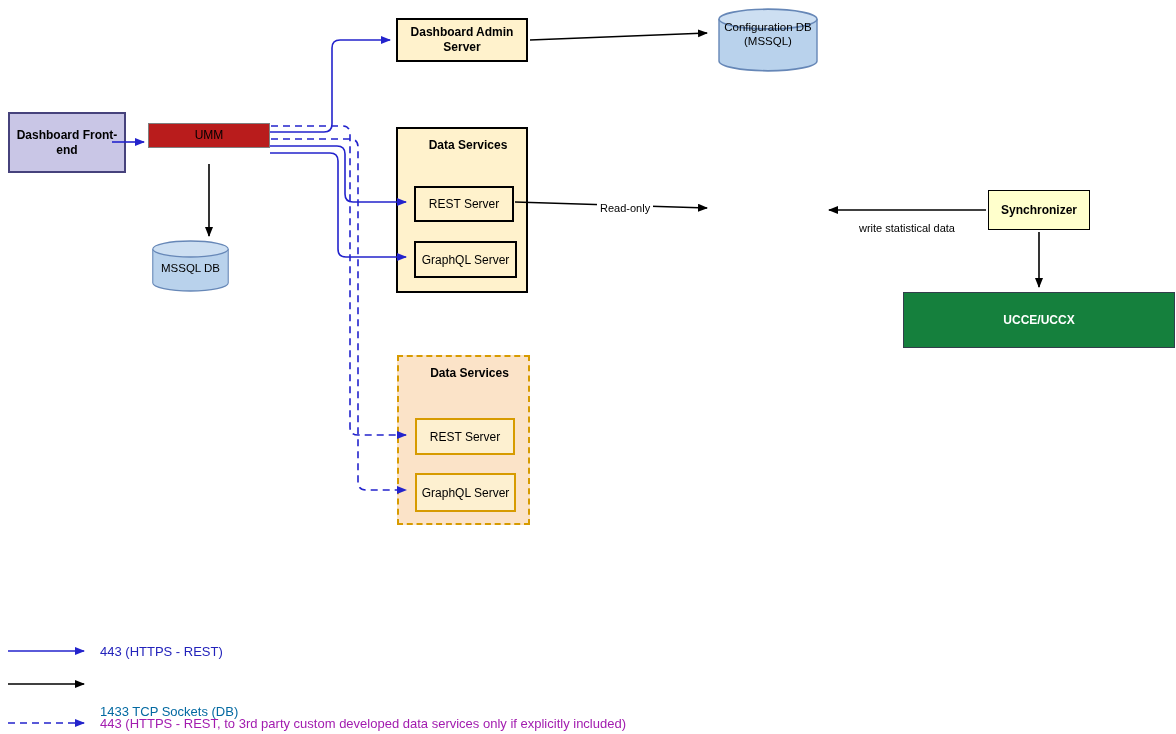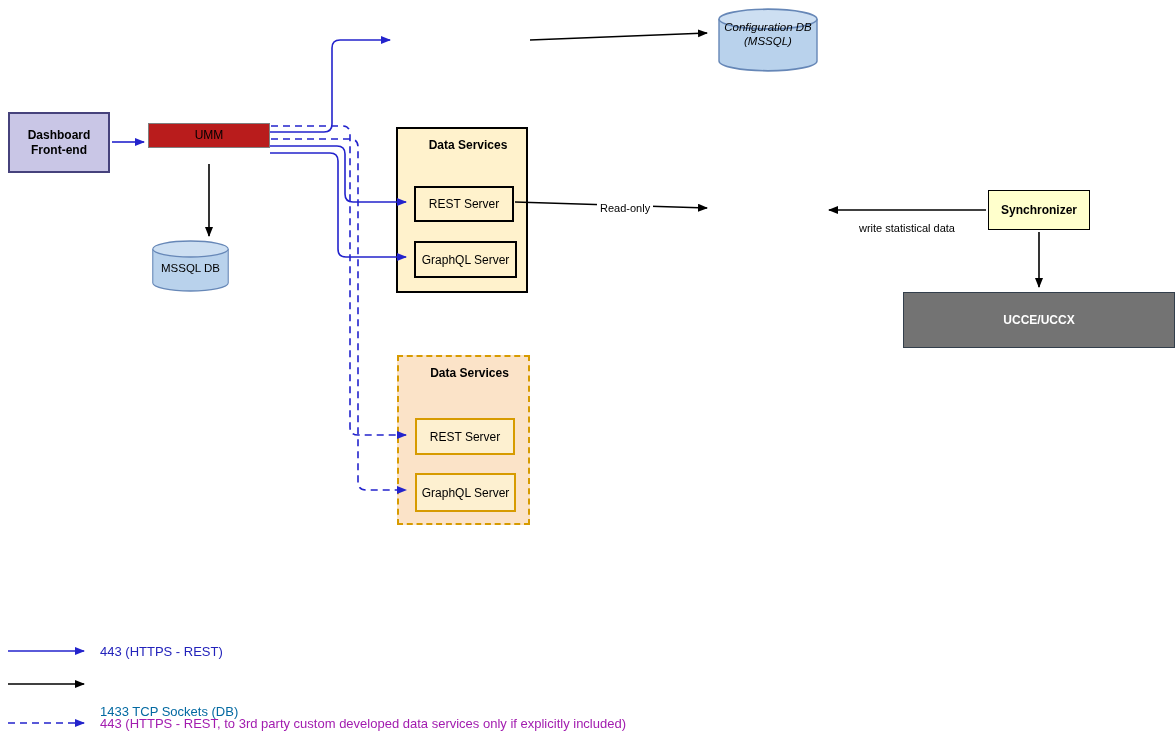--- a/index.html
+++ b/index.html
@@ -5,41 +5,41 @@
   * { margin:0; padding:0; box-sizing:border-box; }
   html,body { background:#ffffff; font-family:"Liberation Sans", sans-serif; }
   .canvas { position:relative; width:1176px; height:734px; background:#ffffff; overflow:hidden; }
 
   
   svg.connectors { position:absolute; inset:0; width:1176px; height:734px; z-index:2; pointer-events:none; }
 
   .node { position:absolute; display:flex; align-items:center; justify-content:center;
           text-align:center; font-size:12px; line-height:1.25; color:#000; z-index:1; }
 
-  .frontend { left:8px;  top:112px; width:102px; height:61px; background:#c9c6e6; border:2px solid #46427c; font-weight:700; }
+  .frontend { left:8px;  top:112px; width:118px; height:61px; background:#c9c6e6; border:2px solid #46427c; font-weight:700; }
   .umm      { left:148px; top:123px; width:122px; height:25px; background:#b91c1c; border:1.5px solid #7f7f7f; }
   .admin    { left:396px; top:18px;  width:132px; height:44px; background:#fff2cc; border:2px solid #000; font-weight:700; }
 
   .group    { position:absolute; z-index:1; font-size:12px; }
   .ds-yellow{ left:396px; top:127px; width:132px; height:166px; background:#fff2cc; border:2px solid #000; }
   .ds-orange{ left:397px; top:355px; width:133px; height:170px; background:#fbe3c8; border:2px dashed #d79b00; }
   .ds-title { position:absolute; top:9px; left:12px; right:0; text-align:center; font-weight:700; }
   .inner    { position:absolute; display:flex; align-items:center; justify-content:center; text-align:center; }
   .rest-y   { left:16px; top:57px;  width:100px; height:36px; background:#fff2cc; border:2px solid #000; }
   .gql-y    { left:16px; top:112px; width:103px; height:37px; background:#fff2cc; border:2px solid #000; }
   .rest-o   { left:16px; top:61px;  width:100px; height:37px; background:#fdf0d0; border:2.5px solid #d79b00; }
   .gql-o    { left:16px; top:116px; width:101px; height:39px; background:#fdf0d0; border:2.5px solid #d79b00; }
 
   .sync { left:988px; top:190px; width:102px; height:40px; background:#ffffcc; border:1.5px solid #000; font-weight:700; }
-  .ucce { left:903px; top:292px; width:272px; height:56px; background:#737373; border:1.5px solid #333f4c; color:#fff; font-weight:700; }
+  .ucce { left:903px; top:292px; width:272px; height:56px; background:#15803d; border:1.5px solid #333f4c; color:#fff; font-weight:700; }
 
   .cyl { position:absolute; z-index:1; }
   .cyl svg { position:absolute; inset:0; width:100%; height:100%; }
   .cyl-label { position:absolute; left:3px; right:3px; text-align:center; font-size:11.5px; line-height:1.25; color:#000; }
-  .cyl-config { left:718px; top:8px;   width:100px; height:64px;font-style:italic; }
+  .cyl-config { left:718px; top:8px;   width:100px; height:64px; }
   .cyl-config .cyl-label { top:12px; }
   .cyl-stats  { left:718px; top:185px; width:100px; height:53px; }
   .cyl-stats  .cyl-label { top:15px; left:6px; right:6px; }
   .cyl-mssql  { left:152px; top:240px; width:77px; height:52px; }
   .cyl-mssql  .cyl-label { top:21px; }
 
   .edge-label { position:absolute; z-index:3; background:#ffffff; font-size:11px; padding:0 3px; color:#000; white-space:nowrap; }
   .lbl-readonly { left:597px; top:202px; }
   .lbl-write    { left:856px; top:203px;margin-top:19px; }
 
@@ -85,20 +85,23 @@
   </svg>
 
   <div class="node frontend">
     <span>Dashboard Front-end</span>
   </div>
 
   <div class="node umm">
     <span>UMM</span>
   </div>
 
+  <div class="node admin">
+    <span>Dashboard Admin Server</span>
+  </div>
 
   <div class="group ds-yellow">
     <div class="ds-title">Data Services</div>
     <div class="inner rest-y">
       <span>REST Server</span>
     </div>
     <div class="inner gql-y">
       <span>GraphQL Server</span>
     </div>
   </div>

